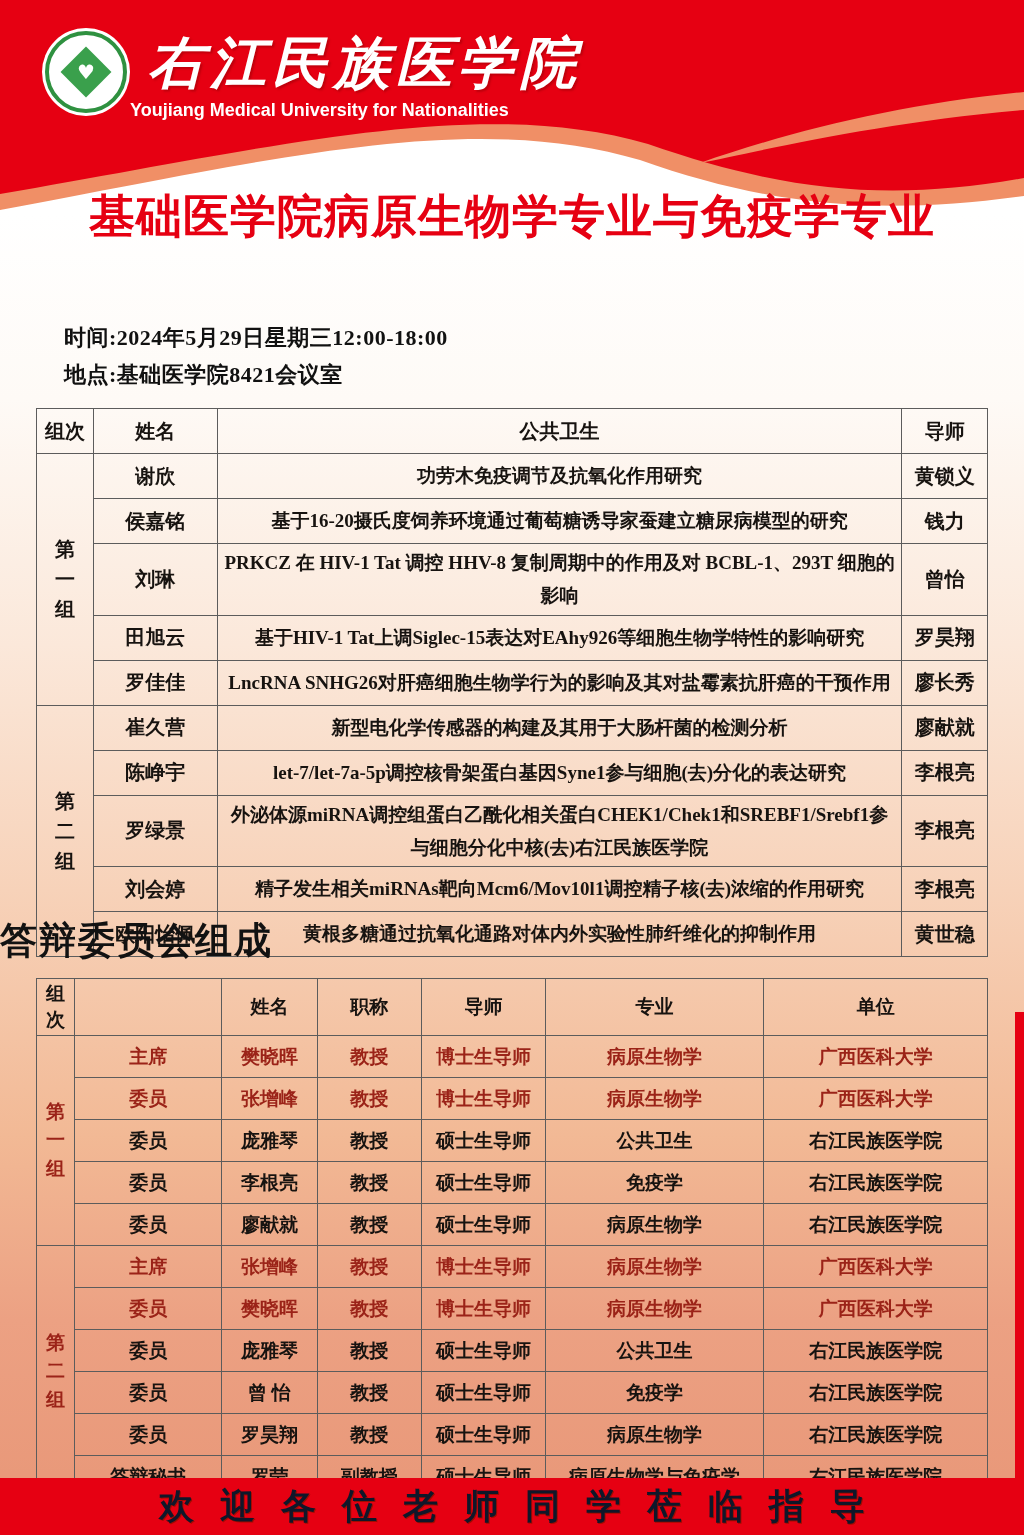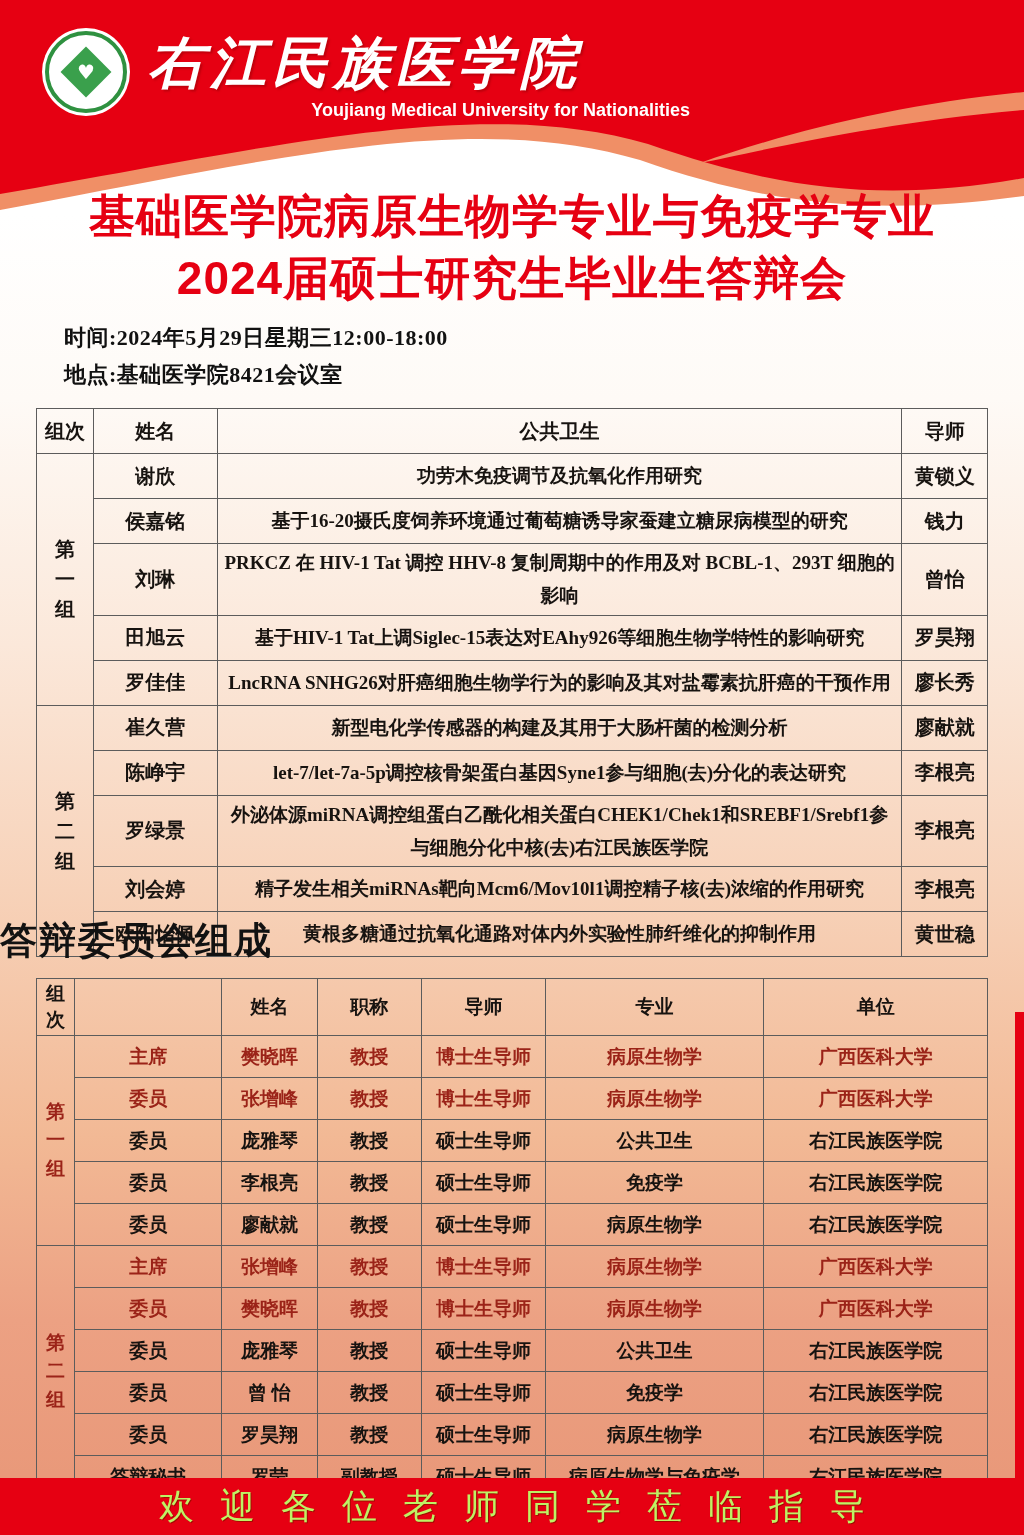--- a/index.html
+++ b/index.html
@@ -33,21 +33,21 @@
   .logo .heart{transform:rotate(-45deg);color:#ffffff;font-size:20px;line-height:1;
     font-family:"DejaVu Sans",sans-serif;}
   .uni-cn{
     position:absolute;top:26px;left:148px;width:700px;
     color:#ffffff;font-size:56px;font-weight:bold;letter-spacing:6px;
     font-family:"Liberation Serif","DejaVu Serif",serif;
     text-shadow:2px 2px 2px rgba(120,0,0,.35);
     font-style:italic;
   }
   .uni-en{
-    position:absolute;top:100px;left:130px;width:560px;text-align:right;
+    position:absolute;top:100px;left:130px;width:560px;text-align:left;
     color:#ffffff;font-size:18px;font-weight:bold;
     font-family:"Liberation Sans","DejaVu Sans",sans-serif;
   }
   
   .title-block{position:absolute;top:186px;left:0;width:1024px;text-align:center;
     color:#e60012;font-weight:bold;font-size:46px;line-height:1.34;
     font-family:"Liberation Sans","DejaVu Sans",sans-serif;letter-spacing:1px;}
   
   .info-block{position:absolute;top:320px;left:64px;color:#111111;
     font-size:22px;font-weight:bold;line-height:1.68;letter-spacing:.5px;}
@@ -73,21 +73,21 @@
   
   .section-title{position:absolute;top:916px;left:0;width:1024px;
     color:#121212;font-size:37px;font-weight:bold;letter-spacing:2px;
     font-family:"Liberation Sans","DejaVu Sans",sans-serif;}
   
   .footer{
     position:absolute;left:0;bottom:0;width:1024px;height:57px;
     background:#e60012;display:flex;align-items:center;justify-content:center;
   }
   .footer .txt{
-    color:#bef264;font-size:35px;font-weight:normal;letter-spacing:26px;
+    color:#0f172a;font-size:35px;font-weight:bold;letter-spacing:26px;
     text-indent:26px;font-family:"Liberation Sans","DejaVu Sans",sans-serif;
     text-shadow:1px 1px 0 #a30b00;
   }
   .right-strip{position:absolute;right:0;top:1012px;width:9px;height:466px;background:#e60012;}
 </style>
 </head>
 <body>
 
 <div class="poster">
 
@@ -103,21 +103,20 @@
           <span class="heart">♥</span>
         </div>
       </div>
     </div>
     <div class="uni-cn">右江民族医学院</div>
     <div class="uni-en">Youjiang Medical University for Nationalities</div>
   </div>
 
   <div class="title-block">
     <div>基础医学院病原生物学专业与免疫学专业</div>
-    <div>2024届硕士研究生毕业生答辩会</div>
   </div>
 
   <div class="info-block">
     <div>时间:2024年5月29日星期三12:00-18:00</div>
     <div>地点:基础医学院8421会议室</div>
   </div>
 
   <table class="tbl tbl1">
     <colgroup>
       <col style="width:6%">

